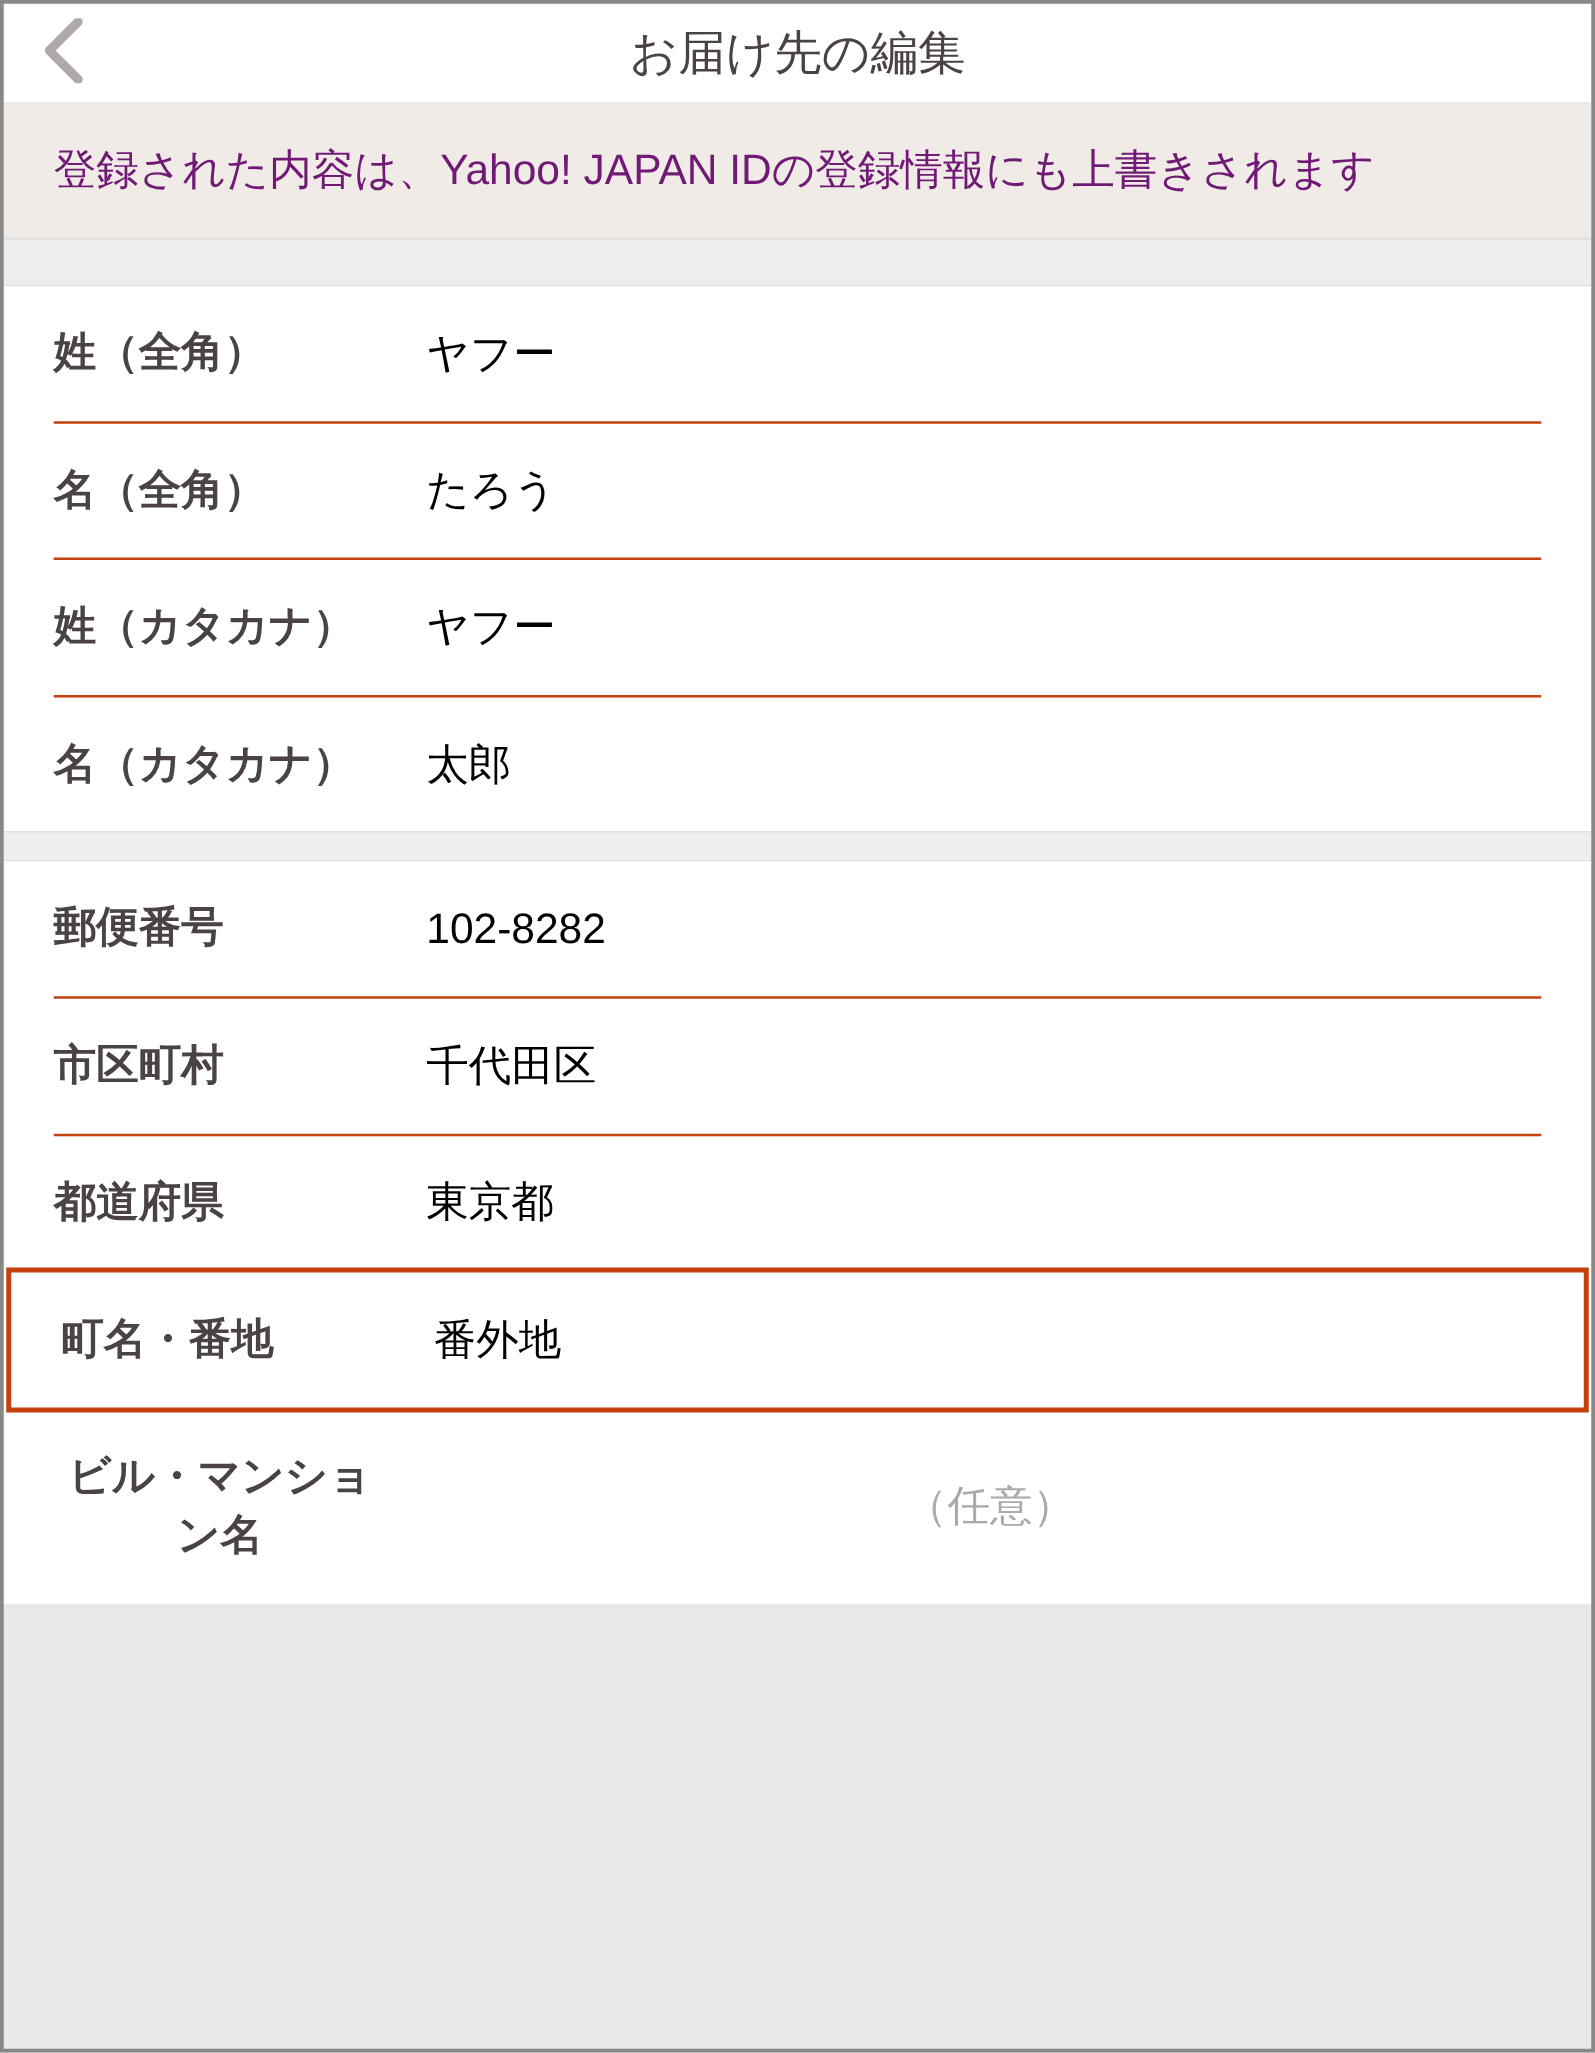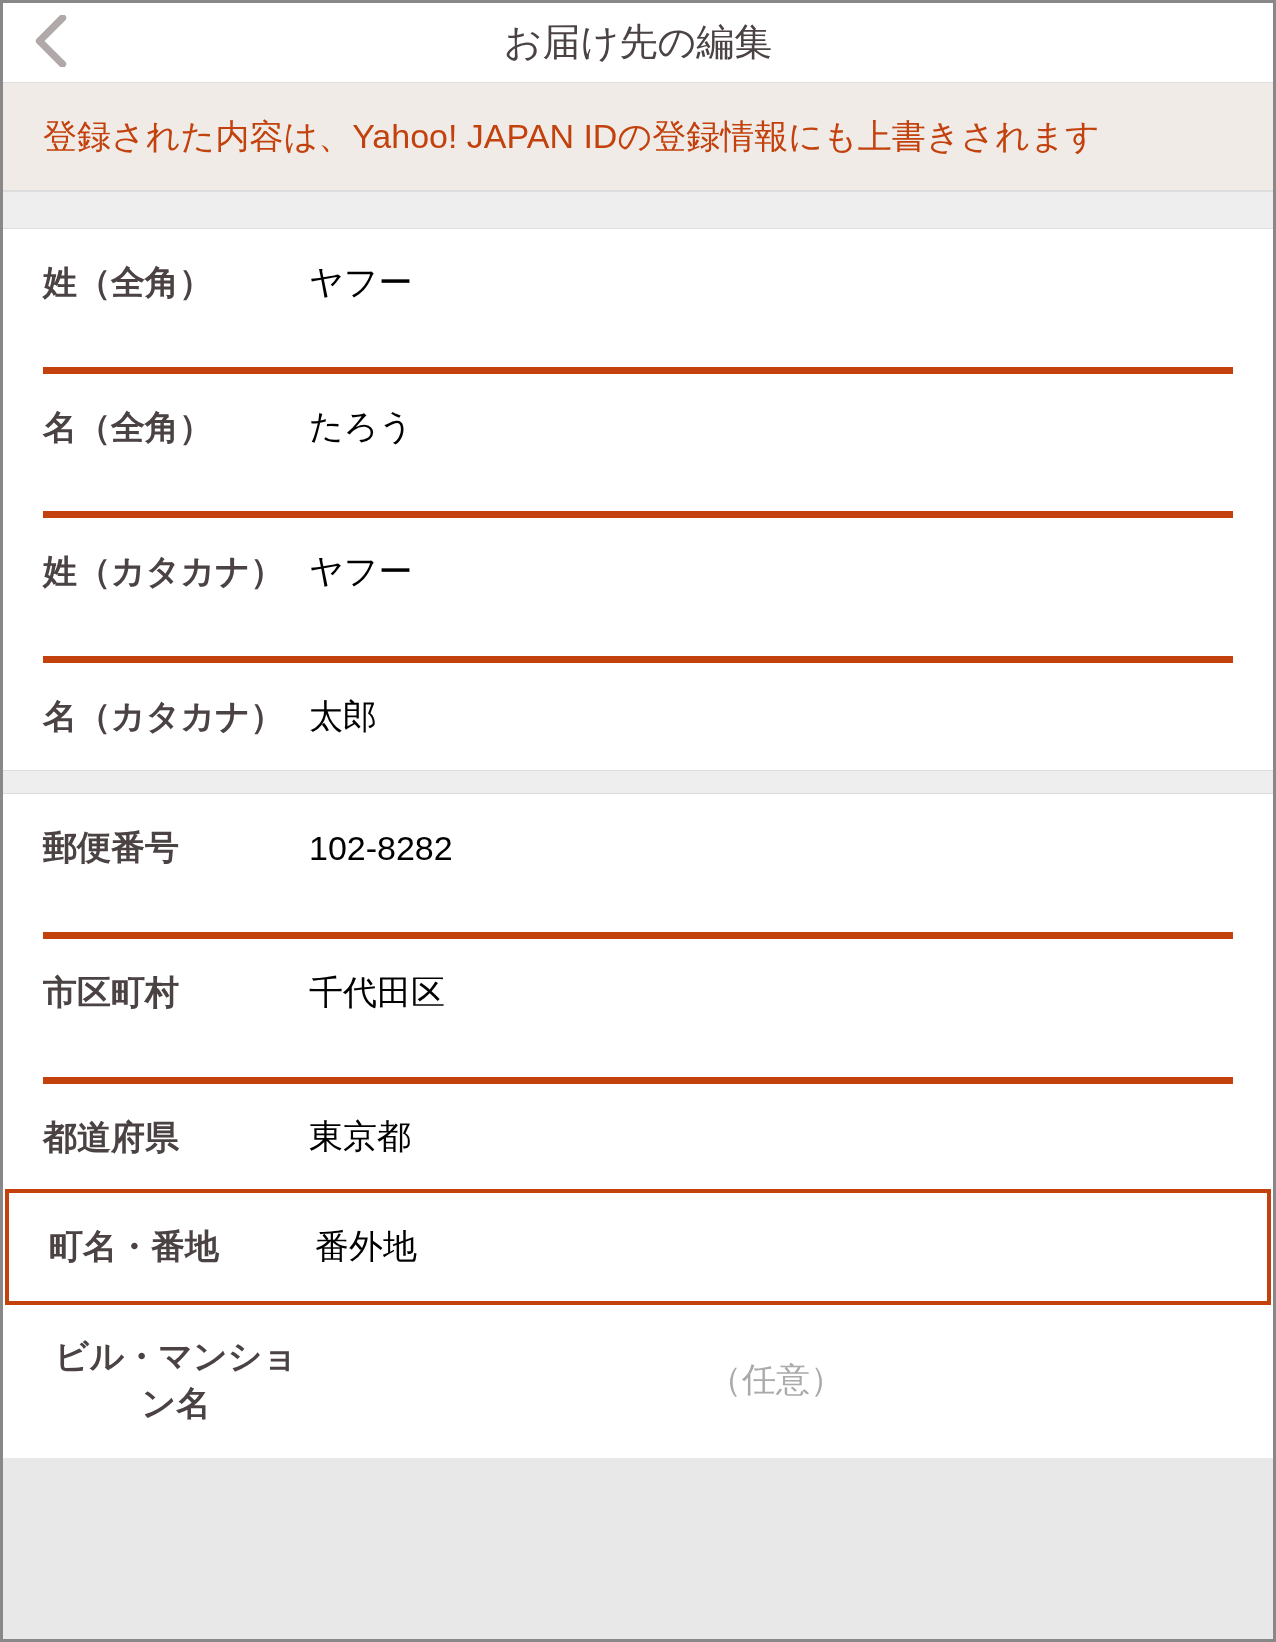--- a/index.html
+++ b/index.html
@@ -38,45 +38,45 @@
       flex: 1;
       text-align: center;
       font-size: 38px;
       font-weight: 400;
       color: #4a4243;
     }
     .notice {
       background: #f0ebe7;
       padding: 28px 40px;
       font-size: 34px;
-      color: #c2410c;
+      color: #701a75;
       line-height: 1.5;
       border-bottom: 1px solid #ddd;
     }
     .section-gap {
       height: 38px;
       background: #eeeeee;
       border-top: 1px solid #ddd;
       border-bottom: 1px solid #ddd;
     }
     .section-gap.small {
       height: 24px;
     }
     .form-section {
       background: #fff;
     }
     .form-row {
       display: flex;
       align-items: center;
       padding: 30px 40px;
       min-height: 104px;
+      gap: 32px;
     }
     .form-row + .form-row {
-      border-top: 7px solid #c2410c;
-      margin-top: 30px;
+      border-top: 2px solid #c2410c;
     }
     .form-section:nth-of-type(2) .form-row:first-child,
     .form-section:nth-of-type(3) .form-row:first-child {
       border-top: none;
     }
     .form-label {
       width: 266px;
       flex-shrink: 0;
       font-size: 34px;
       font-weight: 700;

